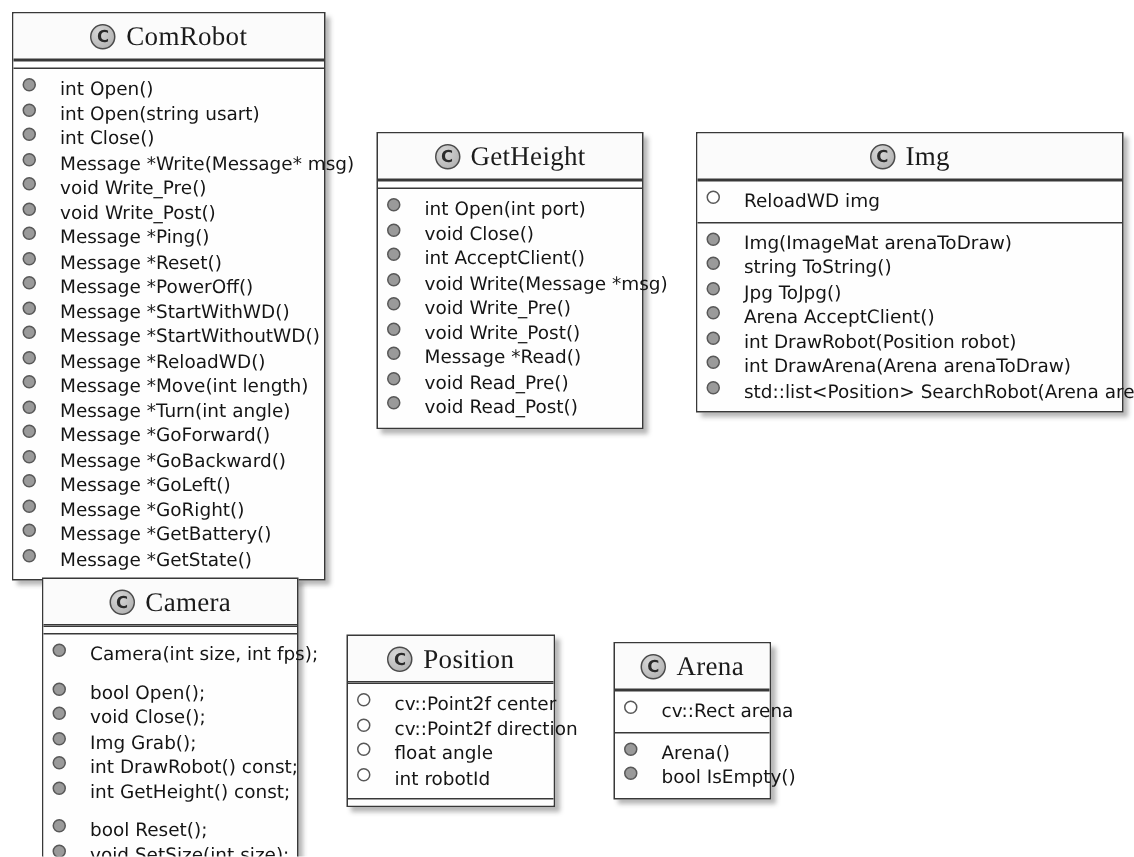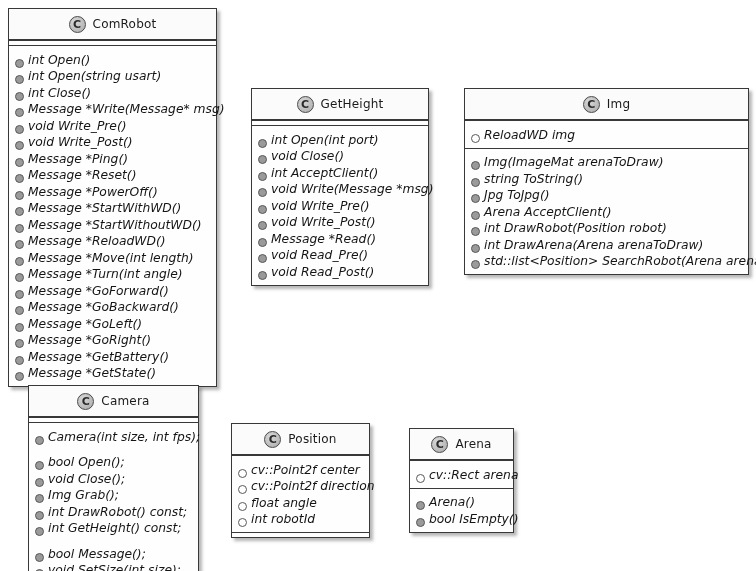--- a/index.html
+++ b/index.html
@@ -47,45 +47,45 @@
     align-items: center;
     justify-content: center;
     font-size: 11px;
     font-weight: bold;
     color: #2b2b2b;
     line-height: 1;
     font-family: "DejaVu Sans", "Liberation Sans", sans-serif;
   }
 
   .class-title {
-    font-size: 12px;
+    font-size: 18px;
     color: #1b1b1b;
     letter-spacing: 0.2px;
     white-space: nowrap;
+    font-family: Liberation Serif, serif;
   }
 
   
   .compartment {
     border-top: 1px solid #383838;
     padding: 5px 0 5px 0;
     background: #fefefe;
   }
   .compartment.empty {
     padding: 0;
     height: 4px;
   }
 
   .member {
     display: flex;
-    align-items: flex-end;
-    gap: 4px;
+    align-items: flex-start;
+    gap: 16px;
     padding: 0 8px 0 6px;
     height: 16.5px;
     white-space: nowrap;
-    font-style: italic;
   }
   .member.spacer {
     height: 9px;
   }
 
   .member-text {
     font-size: 12.3px;
     color: #151515;
     line-height: 16px;
   }
@@ -317,21 +317,21 @@
         <span class="vis method"></span>
         <span class="member-text">int DrawRobot() const;</span>
       </div>
       <div class="member">
         <span class="vis method"></span>
         <span class="member-text">int GetHeight() const;</span>
       </div>
       <div class="member spacer"></div>
       <div class="member">
         <span class="vis method"></span>
-        <span class="member-text">bool Message();</span>
+        <span class="member-text">bool Reset();</span>
       </div>
       <div class="member">
         <span class="vis method"></span>
         <span class="member-text">void SetSize(int size);</span>
       </div>
     </div>
   </div>
 <div class="uml-class" style="left: 231px; top: 423px; width: 139px; min-height: 95px;">
     <div class="uml-header">
       <span class="class-icon">C</span>

